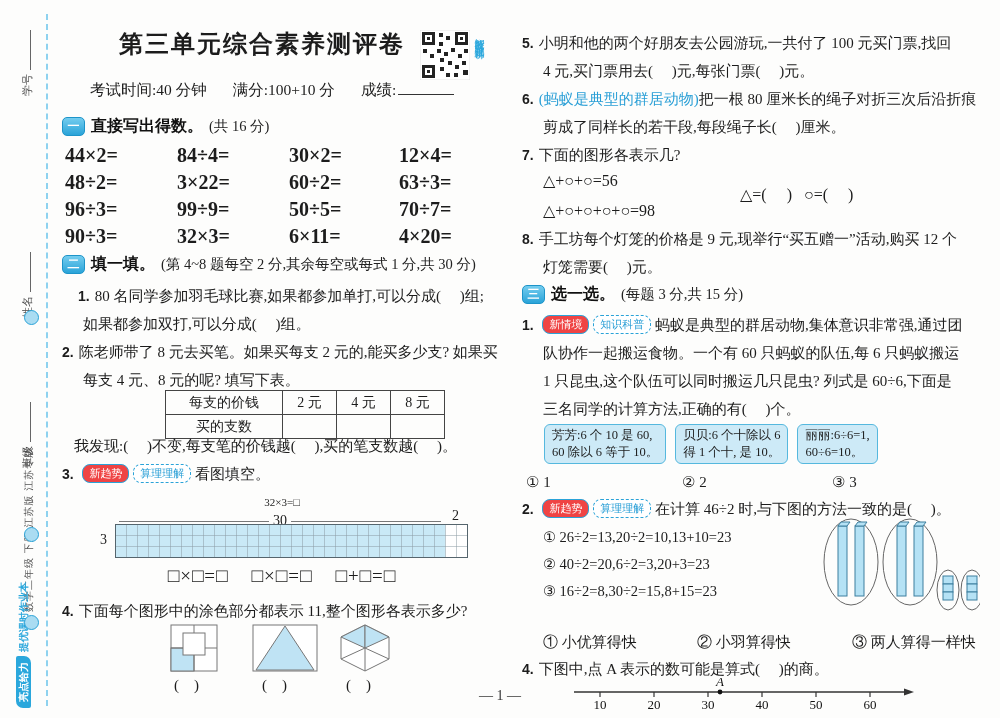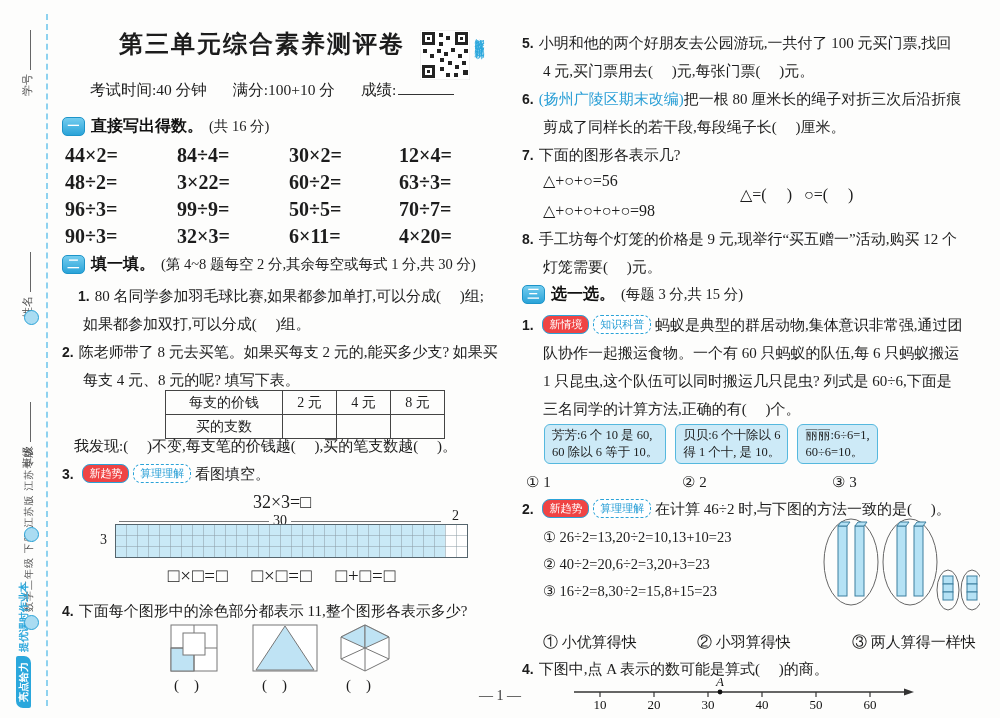--- a/index.html
+++ b/index.html
@@ -178,21 +178,21 @@
 
   <div class="ln" style="left:12px; top:433px;">我发现:(&nbsp;&nbsp;&nbsp;&nbsp;&nbsp;)不变,每支笔的价钱越(&nbsp;&nbsp;&nbsp;&nbsp;&nbsp;),买的笔支数越(&nbsp;&nbsp;&nbsp;&nbsp;&nbsp;)。</div>
 
   <div class="ln" style="left:0; top:461px;">
     <span class="qno">3.</span>
     <span class="badge solid">新趋势</span>
     <span class="badge dashed">算理理解</span>
     <span>看图填空。</span>
   </div>
 
-  <div class="ln center" style="left:0; top:489px; width:440px; font-size:18px;">32×3=□</div>
+  <div class="ln center" style="left:0; top:489px; width:440px; font-size:11px;">32×3=□</div>
 
   <div class="dim" style="left:53px; top:514px; width:330px;">
       <span>30</span>
     </div>
   <div class="ln" style="left:390px; top:503px; font-size:14px;">2</div>
   <div class="ln" style="left:38px; top:527px; font-size:14px;">3</div>
 
   <svg style="position:absolute; left:53px; top:524px;" width="353" height="34" viewBox="0 0 353 34">
     <defs>
       <pattern id="gp" width="11" height="11" patternUnits="userSpaceOnUse">
@@ -231,21 +231,21 @@
   <div class="ln" style="left:112px; top:672px;">(&nbsp;&nbsp;&nbsp;&nbsp;)</div>
   <div class="ln" style="left:200px; top:672px;">(&nbsp;&nbsp;&nbsp;&nbsp;)</div>
   <div class="ln" style="left:284px; top:672px;">(&nbsp;&nbsp;&nbsp;&nbsp;)</div>
 </div>
 
 <div class="page" id="pageR">
 
   <div class="ln" style="left:0; top:30px;"><span class="qno">5.</span><span>小明和他的两个好朋友去公园游玩,一共付了 100 元买门票,找回</span></div>
   <div class="ln" style="left:21px; top:58px;">4 元,买门票用去(&nbsp;&nbsp;&nbsp;&nbsp;&nbsp;)元,每张门票(&nbsp;&nbsp;&nbsp;&nbsp;&nbsp;)元。</div>
 
-  <div class="ln" style="left:0; top:86px;"><span class="qno">6.</span><span class="blue">(扬州广陵区期末改编)</span><span>把一根 80 厘米长的绳子对折三次后沿折痕</span></div>
+  <div class="ln" style="left:0; top:86px;"><span class="qno">6.</span><span class="blue">(蚂蚁是典型的群居动物)</span><span>把一根 80 厘米长的绳子对折三次后沿折痕</span></div>
   <div class="ln" style="left:21px; top:114px;">剪成了同样长的若干段,每段绳子长(&nbsp;&nbsp;&nbsp;&nbsp;&nbsp;)厘米。</div>
 
   <div class="ln" style="left:0; top:142px;"><span class="qno">7.</span><span>下面的图形各表示几?</span></div>
   <div class="ln" style="left:21px; top:168px; font-size:16px;">△+○+○=56</div>
   <div class="ln" style="left:21px; top:198px; font-size:16px;">△+○+○+○+○=98</div>
   <div class="ln" style="left:218px; top:182px; font-size:16px;">△=(&nbsp;&nbsp;&nbsp;&nbsp;&nbsp;)&nbsp;&nbsp;&nbsp;○=(&nbsp;&nbsp;&nbsp;&nbsp;&nbsp;)</div>
 
   <div class="ln" style="left:0; top:226px;"><span class="qno">8.</span><span>手工坊每个灯笼的价格是 9 元,现举行“买五赠一”活动,购买 12 个</span></div>
   <div class="ln" style="left:21px; top:254px;">灯笼需要(&nbsp;&nbsp;&nbsp;&nbsp;&nbsp;)元。</div>
 

